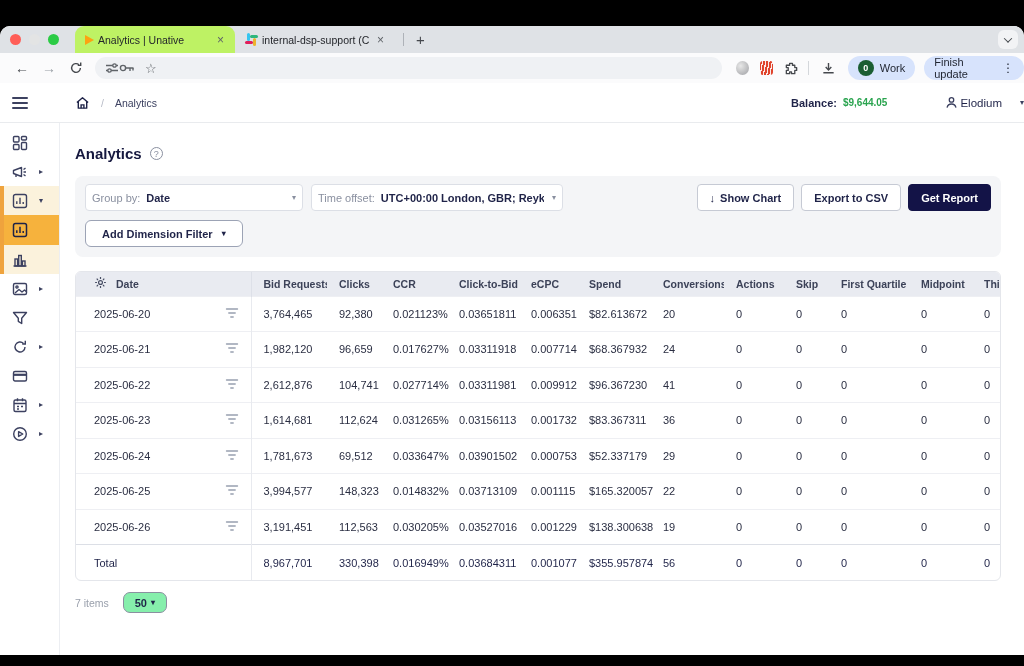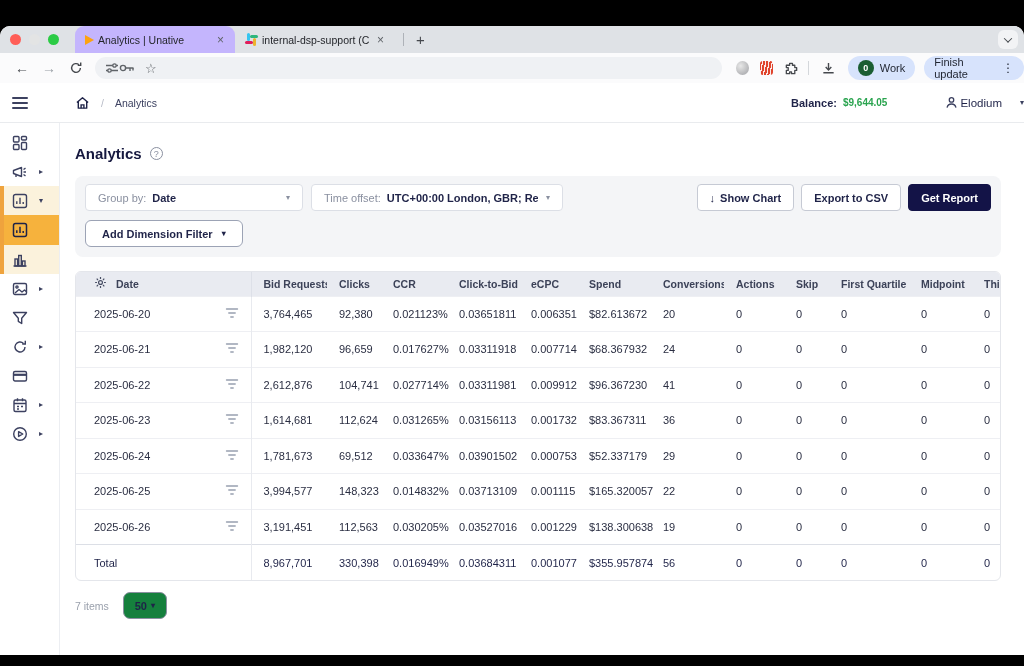--- a/index.html
+++ b/index.html
@@ -9,21 +9,21 @@
   
   .browser { position:absolute; top:26px; left:0; right:0; bottom:11px;
              border-radius:10px 10px 0 0; overflow:hidden; background:#fff; display:flex; flex-direction:column; }
 
   
   .tabstrip { height:27px; background:#DFE2E6; display:flex; align-items:center; position:relative; flex:0 0 auto; }
   .traffic { display:flex; gap:8px; margin:0 16px 0 10px; }
   .traffic span { width:11px; height:11px; border-radius:50%; display:block; }
   .tl-red{background:#FF5E57;} .tl-yellow{background:#E3E4E4;} .tl-green{background:#2BCB45;}
   .tab { height:27px; display:flex; align-items:center; padding:0 8px 0 10px; width:160px; font-size:10.5px; color:#24262B; }
-  .tab.active { background:#c4b5fd; border-radius:9px 9px 0 0; }
+  .tab.active { background:#bef264; border-radius:9px 9px 0 0; }
   .tab-label { flex:1; white-space:nowrap; overflow:hidden; margin:0 4px; }
   .tab-close { color:#5F6368; font-size:12px; padding:0 3px; }
   .favicon-play { width:0; height:0; border-left:9px solid #FCA311; border-top:5.5px solid transparent; border-bottom:5.5px solid transparent; flex:0 0 auto; }
   .slack { position:relative; width:13px; height:13px; flex:0 0 auto; }
   .slack i { position:absolute; border-radius:2px; }
   .slack .s1{width:3px;height:8px;left:2px;top:0;background:#36C5F0;}
   .slack .s2{width:8px;height:3px;right:0;top:2px;background:#2EB67D;}
   .slack .s3{width:3px;height:8px;right:2px;bottom:0;background:#ECB22E;}
   .slack .s4{width:8px;height:3px;left:0;bottom:2px;background:#E01E5A;}
   .tab-sep { width:1px; height:13px; background:#AEB2B8; margin:0 8px; }
@@ -75,21 +75,21 @@
   .title-row { margin-top:22px; width:926px; display:flex; align-items:center; }
   .page-title { font-size:15px; font-weight:bold; color:#16183F; }
   .help { width:13px; height:13px; border:1.2px solid #8A90A0; border-radius:50%; color:#8A90A0; font-size:9px;
           display:inline-flex; align-items:center; justify-content:center; margin-left:8px; }
   .date-range { margin-left:auto; width:156px; height:28px; border:1px solid #D8DBE2; border-radius:6px; background:#fff;
                 display:flex; align-items:center; justify-content:space-between; padding:0 9px; font-size:11px; font-weight:600; color:#1F2348; }
 
   .filter-panel { margin-top:14px; width:926px; background:#F4F5F7; border-radius:8px; padding:8px 10px 10px; }
   .fp-row { display:flex; align-items:center; }
   .dd { background:#fff; border:1px solid #DCDFE6; border-radius:4px; height:27px; display:flex; align-items:center;
-        padding:0 12px; font-size:11px; }
+        padding:0 6px; font-size:11px; }
   .dd-label { color:#8A90A0; margin-right:6px; white-space:nowrap; }
   .dd-value { color:#1F2348; font-weight:600; white-space:nowrap; overflow:hidden; }
   .dd .caret-down { color:#8A90A0; margin-left:auto; padding-left:8px; }
   .dd-group { width:218px; }
   .dd-time { width:252px; margin-left:8px; }
   .fp-actions { margin-left:auto; display:flex; gap:7px; }
   .btn { height:27px; border-radius:4px; font-size:11px; font-weight:bold; display:inline-flex; align-items:center;
          justify-content:center; padding:0 12px; }
   .btn-outline { background:#fff; border:1px solid #C6CAD4; color:#1F2348; }
   .btn-primary { background:#131347; border:1px solid #131347; color:#fff; }
@@ -104,21 +104,21 @@
   thead th.first { padding-left:18px; }
   tbody td { height:35.5px; font-size:11px; color:#2A2E42; padding:0 0 0 12px; border-top:1px solid #EEEFF3; white-space:nowrap; }
   tbody td.first { padding-left:18px; border-right:1px solid #E8EAEF; }
   thead th.first { border-right:1px solid #DDE0E8; }
   tr.total td { font-weight:normal; color:#1F2348; border-top:1px solid #DCDFE6; }
   .date-cell { display:flex; align-items:center; justify-content:space-between; padding-right:12px; }
   .th-first { display:flex; align-items:center; gap:9px; }
 
   .table-footer { margin-top:11px; display:flex; align-items:center; }
   .items-count { font-size:10.5px; color:#9AA0AC; }
-  .page-size { margin-left:14px; height:27px; min-width:44px; border:1px solid #8A90A0; border-radius:7px; background:#15803d;
+  .page-size { margin-left:14px; height:21px; min-width:44px; border:1px solid #8A90A0; border-radius:7px; background:#86efac;
                display:inline-flex; align-items:center; justify-content:center; gap:4px; font-size:11px; font-weight:bold; color:#1F2348; padding:0 9px; }
 
   svg.ic { display:block; }
 </style>
 </head>
 <body>
 
 <div class="browser">
 
   <div class="tabstrip">

